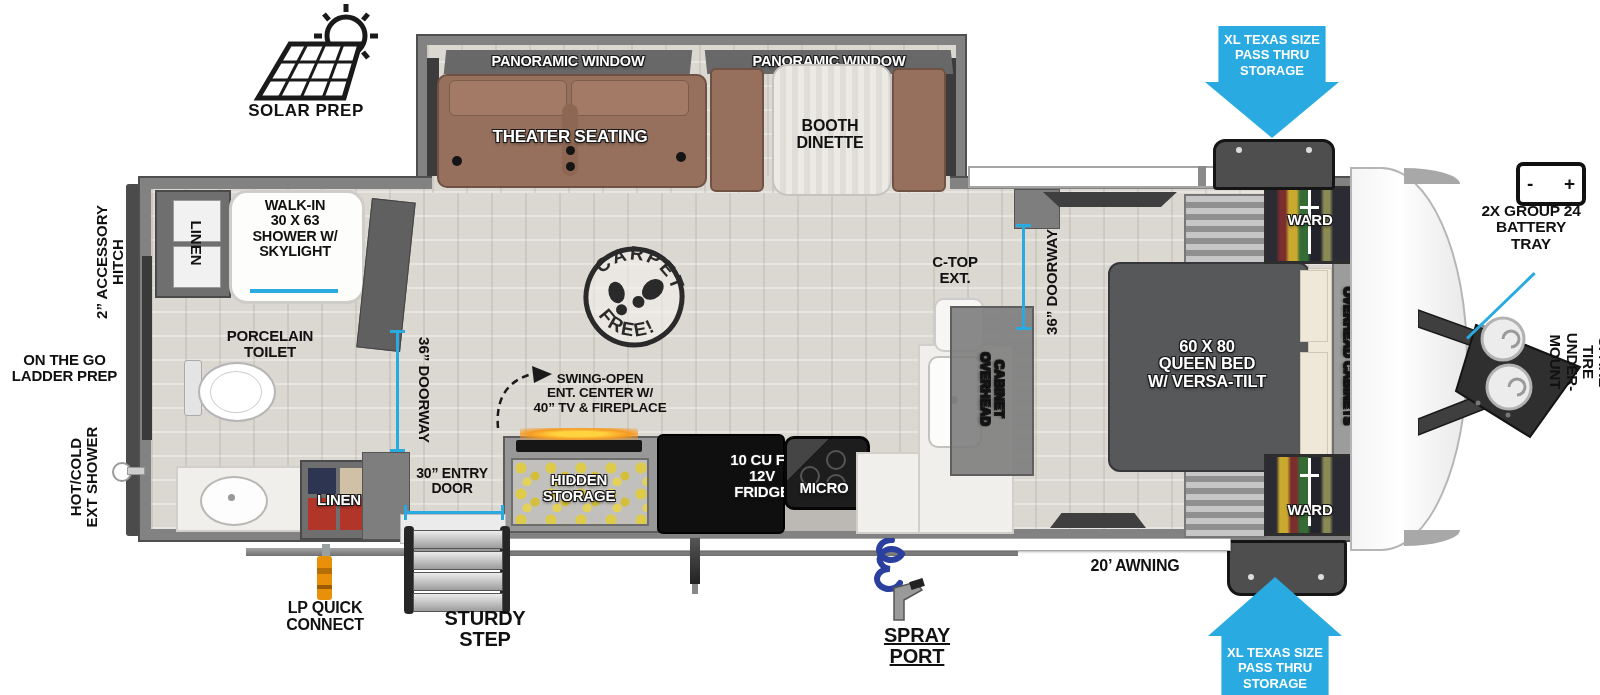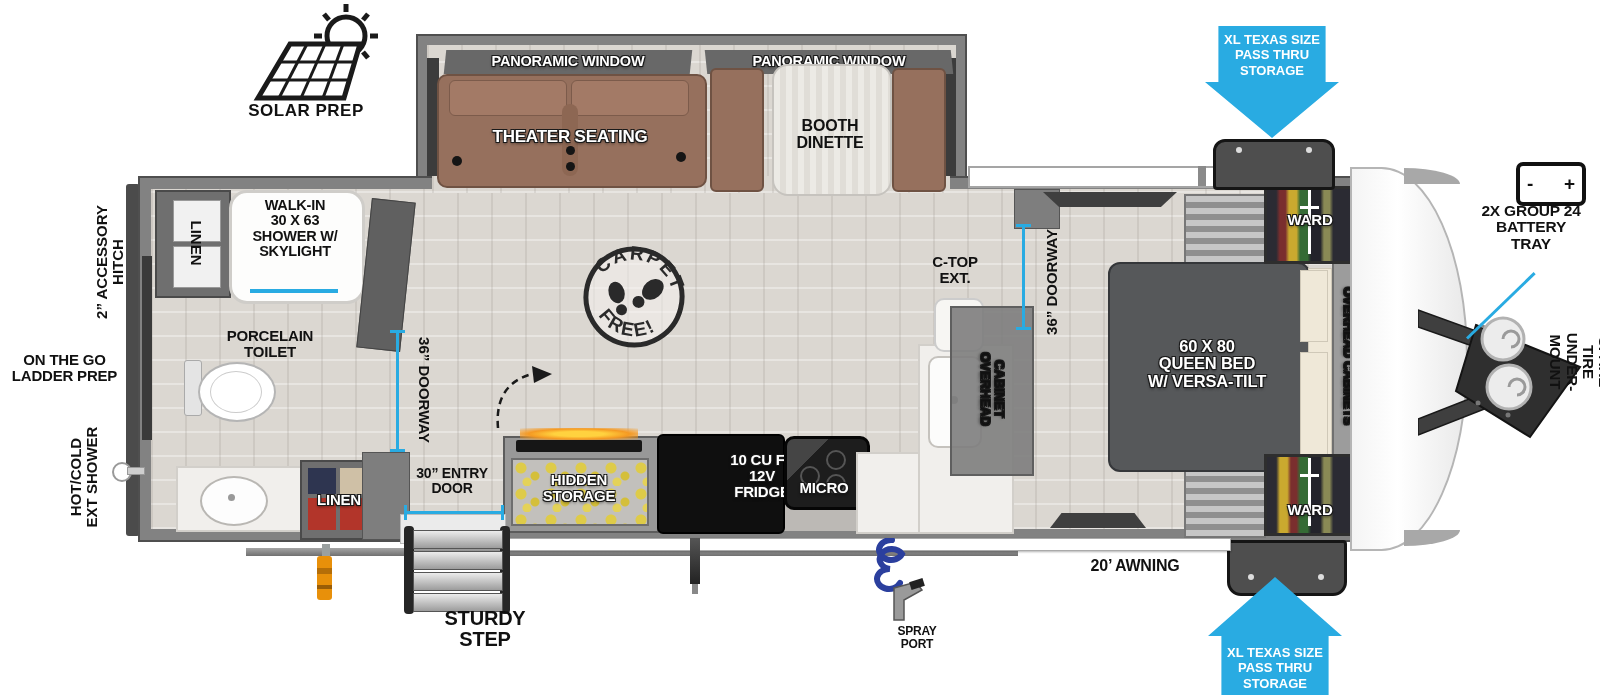--- a/index.html
+++ b/index.html
@@ -103,20 +103,23 @@
   <div class="abs" style="left:520px;top:428px;width:118px;height:12px;background:radial-gradient(ellipse at center,#ffd23f 0 30%,#f59a23 60%,rgba(245,154,35,0) 100%);"></div>
   <div class="abs" style="left:516px;top:440px;width:126px;height:12px;background:#161616;border-radius:2px;"></div>
   <div class="abs balls" style="left:511px;top:458px;width:134px;height:64px;border:2px solid #6e6e6e;"></div>
   <div class="lbl wlbl" style="left:513px;top:472px;width:132px;font-size:15px;">HIDDEN
 STORAGE</div>
 
   <svg class="abs" style="left:492px;top:366px;" width="72" height="66" viewBox="0 0 72 66">
     <path d="M6,62 Q2,16 44,7" fill="none" stroke="#1a1a1a" stroke-width="2.5" stroke-dasharray="7,5"></path>
     <polygon points="40,0 60,8 42,17" fill="#1a1a1a"></polygon>
   </svg>
+  <div class="lbl" style="left:518px;top:372px;width:164px;font-size:13.5px;">SWING-OPEN
+ENT. CENTER W/
+40” TV &amp; FIREPLACE</div>
 
   <div class="abs" style="left:657px;top:434px;width:124px;height:96px;background:#0f0f0f;border:2px solid #000;border-radius:6px;"></div>
   <div class="lbl wlbl" style="left:659px;top:452px;width:120px;font-size:15px;padding-left:43px;">10 CU FT
 12V
 FRIDGE</div>
 
   <div class="abs" style="left:784px;top:436px;width:80px;height:68px;background:linear-gradient(135deg,#454545 0 28%,#1d1d1d 28%);border:3px solid #060606;border-radius:10px;"></div>
   <div class="abs" style="left:826px;top:450px;width:16px;height:16px;border:2px solid #555;border-radius:50%;"></div>
   <div class="abs" style="left:800px;top:466px;width:16px;height:16px;border:2px solid #555;border-radius:50%;"></div>
   <div class="abs" style="left:826px;top:474px;width:16px;height:16px;border:2px solid #555;border-radius:50%;"></div>
@@ -217,41 +220,43 @@
   <div class="arrow" style="left:1208px;top:577px;width:134px;height:118px;clip-path:polygon(50% 0,100% 50%,90% 50%,90% 100%,10% 100%,10% 50%,0 50%);font-size:13px;line-height:1.18;display:flex;flex-direction:column;justify-content:flex-end;padding-bottom:4px;box-sizing:border-box;align-items:center;">XL TEXAS SIZE
 PASS THRU
 STORAGE</div>
 
   <div class="abs" style="left:246px;top:548px;width:772px;height:8px;background:linear-gradient(180deg,#a5a5a5,#707070);"></div>
   <div class="abs" style="left:505px;top:538px;width:724px;height:11px;background:#fff;border:1px solid #aaa;box-shadow:0 1px 2px rgba(0,0,0,.3);"></div>
   <div class="lbl" style="left:1060px;top:558px;width:150px;font-size:16px;">20’ AWNING</div>
 
   <div class="abs" style="left:322px;top:544px;width:8px;height:14px;background:#9aa0a0;"></div>
   <div class="abs" style="left:317px;top:556px;width:15px;height:44px;border-radius:3px;background:linear-gradient(180deg,#e8900a 0 28%,#b56e08 28% 42%,#e8900a 42% 66%,#9a5d06 66% 76%,#e8900a 76%);"></div>
+  <div class="lbl" style="left:245px;top:600px;width:160px;font-size:16px;">LP QUICK
+CONNECT</div>
 
   <div class="abs" style="left:404px;top:526px;width:106px;height:88px;">
     <div class="abs" style="left:0;top:0;width:10px;height:88px;background:#262626;border-radius:4px;"></div>
     <div class="abs" style="left:96px;top:0;width:10px;height:88px;background:#262626;border-radius:4px;"></div>
     <div class="abs" style="left:9px;top:4px;width:88px;height:17px;background:linear-gradient(180deg,#ececec,#9c9c9c);border:1px solid #555;"></div>
     <div class="abs" style="left:9px;top:25px;width:88px;height:17px;background:linear-gradient(180deg,#ececec,#9c9c9c);border:1px solid #555;"></div>
     <div class="abs" style="left:9px;top:46px;width:88px;height:17px;background:linear-gradient(180deg,#ececec,#9c9c9c);border:1px solid #555;"></div>
     <div class="abs" style="left:9px;top:67px;width:88px;height:17px;background:linear-gradient(180deg,#ececec,#9c9c9c);border:1px solid #555;"></div>
   </div>
   <div class="lbl" style="left:425px;top:608px;width:120px;font-size:20px;">STURDY
 STEP</div>
 
   <div class="abs" style="left:690px;top:538px;width:10px;height:46px;background:linear-gradient(180deg,#555,#222);"></div>
   <div class="abs" style="left:692px;top:584px;width:6px;height:10px;background:#888;"></div>
 
   <svg class="abs" style="left:862px;top:538px;" width="66" height="92" viewBox="0 0 66 92">
     <path d="M30,2 a12,10 0 1 0 10,14 a12,10 0 1 0 -12,15 a12,10 0 1 0 10,14" fill="none" stroke="#2B3F9E" stroke-width="6" stroke-linecap="round"></path>
     <polygon points="32,50 54,44 60,52 42,62 42,82 32,82" fill="#9a9a9a" stroke="#555" stroke-width="1.5"></polygon>
     <rect x="48" y="42" width="14" height="8" transform="rotate(-18 55 46)" fill="#222"></rect>
   </svg>
-  <div class="lbl" style="left:872px;top:625px;width:90px;font-size:12px;">SPRAY
+  <div class="lbl" style="left:872px;top:625px;width:90px;font-size:20px;text-decoration:underline;">SPRAY
 PORT</div>
 
   <svg class="abs" style="left:248px;top:2px;" width="140" height="102" viewBox="0 0 140 102">
     <g stroke="#1a1a1a" stroke-width="5" fill="#fff">
       <circle cx="98" cy="34" r="19"></circle>
     </g>
     <g stroke="#1a1a1a" stroke-width="5">
       <line x1="98" y1="2" x2="98" y2="10"></line>
         <line x1="98" y1="58" x2="98" y2="66"></line>
       <line x1="66" y1="34" x2="74" y2="34"></line>

